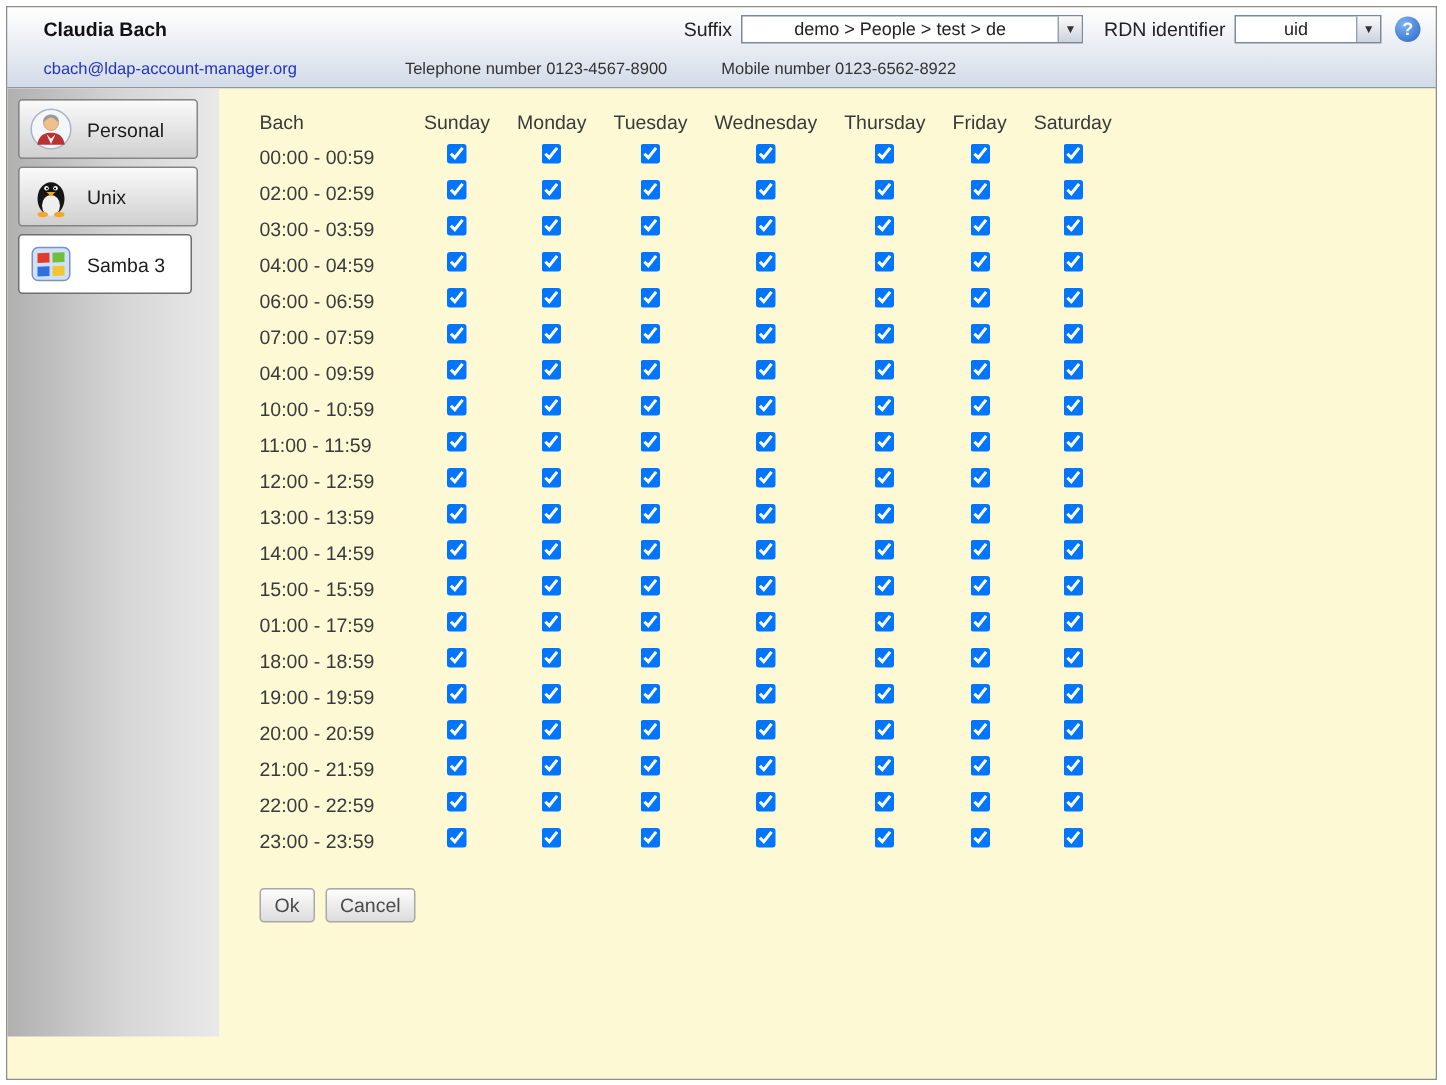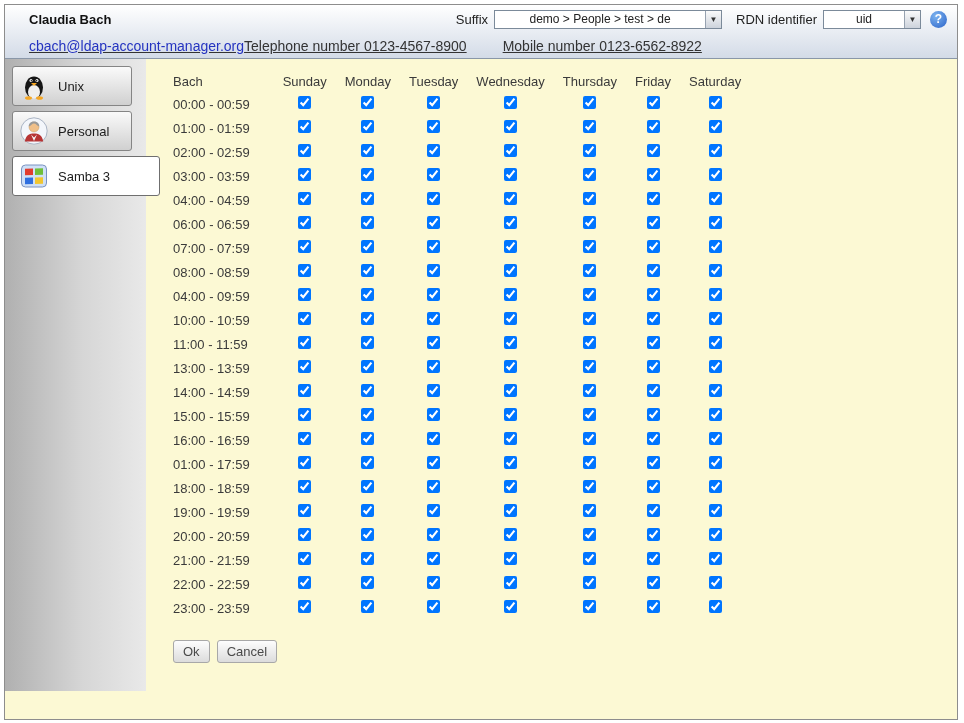--- a/index.html
+++ b/index.html
@@ -72,26 +72,25 @@
     display: flex;
     align-items: center;
     justify-content: center;
     cursor: pointer;
   }
   .header-row2 {
     display: flex;
     align-items: center;
     height: 25px;
     padding: 0 10px 0 24px;
-    font-size: 14px;
-    text-decoration: underline;
+    font-size: 11px;
   }
   .email-link { color: #2433c0; text-decoration: none; cursor: pointer; }
   .contact-item { color: #333; white-space: nowrap; }
-  .contact-phone { }
+  .contact-phone { margin-left: 72px; }
   .contact-mobile { margin-left: 36px; }
   
   .body-area {
     display: flex;
     align-items: flex-start;
     background: #fcf9d4;
     min-height: 660px;
   }
   .sidebar {
     width: 141px;
@@ -107,21 +106,21 @@
     width: 120px;
     height: 40px;
     margin: 0 0 5px 7px;
     border: 1px solid #858585;
     border-radius: 3px;
     background: linear-gradient(#fafafa, #d0d0d0);
     padding-left: 6px;
     cursor: pointer;
   }
   .tab.active {
-    width: 148px;
+    width: 116px;
     background: #ffffff;
     border-color: #6f6f6f;
   }
   .tab-label { color: #1c1c1c; font-size: 13px; }
   .tab-icon { width: 30px; height: 30px; flex: 0 0 30px; }
   
   .content { flex: 1; padding: 12px 0 0 27px; }
   table.time-table { border-collapse: collapse; font-size: 13px; color: #3a3a3a; }
   .time-table th {
     font-weight: normal;
@@ -183,44 +182,44 @@
       <span class="contact-item contact-mobile">Mobile number 0123-6562-8922</span>
     </div>
   </div>
 
   <div class="body-area">
 
     <div class="sidebar">
       <div class="tab">
         <span class="tab-icon">
           <svg width="30" height="30" viewBox="0 0 30 30">
+            <circle cx="15" cy="15" r="13.2" fill="#f3f6fb" stroke="#aab4c4"></circle>
+            <path d="M5.8 25.5 c1 -6.5 5 -8 9.2 -8 s8.2 1.5 9.2 8 z" fill="#b73434"></path>
+            <path d="M12 18.5 l3 3 l3 -3 l-3 6.5 z" fill="#f4f4f4"></path>
+            <circle cx="15" cy="11" r="5" fill="#f0c08a" stroke="#c89a60" stroke-width="0.5"></circle>
+            <path d="M15 5.4 c-3.6 0 -5.6 2.6 -5.1 5.1 c2.1 -1.1 3.1 -3.1 5.1 -3.1 c2 0 3 2 5.1 3.1 c0.5 -2.5 -1.5 -5.1 -5.1 -5.1 z" fill="#9a9a9a"></path>
+          </svg>
+        </span>
+        <span class="tab-label">Personal</span>
+      </div>
+      <div class="tab">
+        <span class="tab-icon">
+          <svg width="30" height="30" viewBox="0 0 30 30">
             <ellipse cx="15" cy="16.5" rx="9" ry="11" fill="#151515"></ellipse>
             <ellipse cx="15" cy="21" rx="6" ry="7" fill="#efefef"></ellipse>
             <circle cx="12" cy="9.5" r="1.5" fill="#fff"></circle>
             <circle cx="18" cy="9.5" r="1.5" fill="#fff"></circle>
             <circle cx="12.3" cy="9.7" r="0.7" fill="#000"></circle>
             <circle cx="17.7" cy="9.7" r="0.7" fill="#000"></circle>
             <polygon points="12,12 18,12 15,15" fill="#f5a623"></polygon>
             <ellipse cx="9.5" cy="27" rx="3.5" ry="1.8" fill="#f5a623"></ellipse>
             <ellipse cx="20.5" cy="27" rx="3.5" ry="1.8" fill="#f5a623"></ellipse>
           </svg>
         </span>
         <span class="tab-label">Unix</span>
-      </div>
-      <div class="tab">
-        <span class="tab-icon">
-          <svg width="30" height="30" viewBox="0 0 30 30">
-            <circle cx="15" cy="15" r="13.2" fill="#f3f6fb" stroke="#aab4c4"></circle>
-            <path d="M5.8 25.5 c1 -6.5 5 -8 9.2 -8 s8.2 1.5 9.2 8 z" fill="#b73434"></path>
-            <path d="M12 18.5 l3 3 l3 -3 l-3 6.5 z" fill="#f4f4f4"></path>
-            <circle cx="15" cy="11" r="5" fill="#f0c08a" stroke="#c89a60" stroke-width="0.5"></circle>
-            <path d="M15 5.4 c-3.6 0 -5.6 2.6 -5.1 5.1 c2.1 -1.1 3.1 -3.1 5.1 -3.1 c2 0 3 2 5.1 3.1 c0.5 -2.5 -1.5 -5.1 -5.1 -5.1 z" fill="#9a9a9a"></path>
-          </svg>
-        </span>
-        <span class="tab-label">Personal</span>
       </div>
       <div class="tab active">
         <span class="tab-icon">
           <svg width="30" height="30" viewBox="0 0 30 30">
             <rect x="2.5" y="4" width="25" height="22" rx="4" fill="#cfe0f7" stroke="#7a92c0"></rect>
             <rect x="6" y="8" width="8" height="6.5" fill="#e23b2e" transform="skewY(-2)"></rect>
             <rect x="16" y="8" width="8" height="6.5" fill="#6fbf3a" transform="skewY(-2)"></rect>
             <rect x="6" y="17" width="8" height="6.5" fill="#2f6fe0" transform="skewY(-2)"></rect>
             <rect x="16" y="17" width="8" height="6.5" fill="#f2c630" transform="skewY(-2)"></rect>
           </svg>
@@ -262,44 +261,20 @@
       <input type="checkbox" checked="" style="">
     </td>
               <td class="check-cell">
       <input type="checkbox" checked="" style="">
     </td>
               <td class="check-cell">
       <input type="checkbox" checked="" style="">
     </td>
             </tr>
             <tr>
-    <td class="time-cell">01:00 - 01:59</td>
-    <td class="check-cell">
-      <input type="checkbox" checked="" style="">
-    </td>
-  <td class="check-cell">
-      <input type="checkbox" checked="" style="">
-    </td>
-              <td class="check-cell">
-      <input type="checkbox" checked="" style="">
-    </td>
-              <td class="check-cell">
-      <input type="checkbox" checked="" style="">
-    </td>
-              <td class="check-cell">
-      <input type="checkbox" checked="" style="">
-    </td>
-              <td class="check-cell">
-      <input type="checkbox" checked="" style="">
-    </td>
-              <td class="check-cell">
-      <input type="checkbox" checked="" style="">
-    </td>
-            </tr>
-            <tr>
     <td class="time-cell">02:00 - 02:59</td>
     <td class="check-cell">
       <input type="checkbox" checked="" style="">
     </td>
   <td class="check-cell">
       <input type="checkbox" checked="" style="">
     </td>
               <td class="check-cell">
       <input type="checkbox" checked="" style="">
     </td>
@@ -406,44 +381,20 @@
       <input type="checkbox" checked="" style="">
     </td>
               <td class="check-cell">
       <input type="checkbox" checked="" style="">
     </td>
               <td class="check-cell">
       <input type="checkbox" checked="" style="">
     </td>
             </tr>
             <tr>
-    <td class="time-cell">08:00 - 08:59</td>
-    <td class="check-cell">
-      <input type="checkbox" checked="" style="">
-    </td>
-  <td class="check-cell">
-      <input type="checkbox" checked="" style="">
-    </td>
-              <td class="check-cell">
-      <input type="checkbox" checked="" style="">
-    </td>
-              <td class="check-cell">
-      <input type="checkbox" checked="" style="">
-    </td>
-              <td class="check-cell">
-      <input type="checkbox" checked="" style="">
-    </td>
-              <td class="check-cell">
-      <input type="checkbox" checked="" style="">
-    </td>
-              <td class="check-cell">
-      <input type="checkbox" checked="" style="">
-    </td>
-            </tr>
-            <tr>
     <td class="time-cell">04:00 - 09:59</td>
     <td class="check-cell">
       <input type="checkbox" checked="" style="">
     </td>
   <td class="check-cell">
       <input type="checkbox" checked="" style="">
     </td>
               <td class="check-cell">
       <input type="checkbox" checked="" style="">
     </td>
@@ -502,20 +453,44 @@
       <input type="checkbox" checked="" style="">
     </td>
               <td class="check-cell">
       <input type="checkbox" checked="" style="">
     </td>
               <td class="check-cell">
       <input type="checkbox" checked="" style="">
     </td>
             </tr>
             <tr>
+    <td class="time-cell">12:00 - 12:59</td>
+    <td class="check-cell">
+      <input type="checkbox" checked="" style="">
+    </td>
+  <td class="check-cell">
+      <input type="checkbox" checked="" style="">
+    </td>
+              <td class="check-cell">
+      <input type="checkbox" checked="" style="">
+    </td>
+              <td class="check-cell">
+      <input type="checkbox" checked="" style="">
+    </td>
+              <td class="check-cell">
+      <input type="checkbox" checked="" style="">
+    </td>
+              <td class="check-cell">
+      <input type="checkbox" checked="" style="">
+    </td>
+              <td class="check-cell">
+      <input type="checkbox" checked="" style="">
+    </td>
+            </tr>
+            <tr>
     <td class="time-cell">13:00 - 13:59</td>
     <td class="check-cell">
       <input type="checkbox" checked="" style="">
     </td>
   <td class="check-cell">
       <input type="checkbox" checked="" style="">
     </td>
               <td class="check-cell">
       <input type="checkbox" checked="" style="">
     </td>
@@ -551,44 +526,20 @@
     </td>
               <td class="check-cell">
       <input type="checkbox" checked="" style="">
     </td>
               <td class="check-cell">
       <input type="checkbox" checked="" style="">
     </td>
             </tr>
             <tr>
     <td class="time-cell">15:00 - 15:59</td>
-    <td class="check-cell">
-      <input type="checkbox" checked="" style="">
-    </td>
-  <td class="check-cell">
-      <input type="checkbox" checked="" style="">
-    </td>
-              <td class="check-cell">
-      <input type="checkbox" checked="" style="">
-    </td>
-              <td class="check-cell">
-      <input type="checkbox" checked="" style="">
-    </td>
-              <td class="check-cell">
-      <input type="checkbox" checked="" style="">
-    </td>
-              <td class="check-cell">
-      <input type="checkbox" checked="" style="">
-    </td>
-              <td class="check-cell">
-      <input type="checkbox" checked="" style="">
-    </td>
-            </tr>
-            <tr>
-    <td class="time-cell">16:00 - 16:59</td>
     <td class="check-cell">
       <input type="checkbox" checked="" style="">
     </td>
   <td class="check-cell">
       <input type="checkbox" checked="" style="">
     </td>
               <td class="check-cell">
       <input type="checkbox" checked="" style="">
     </td>
               <td class="check-cell">

